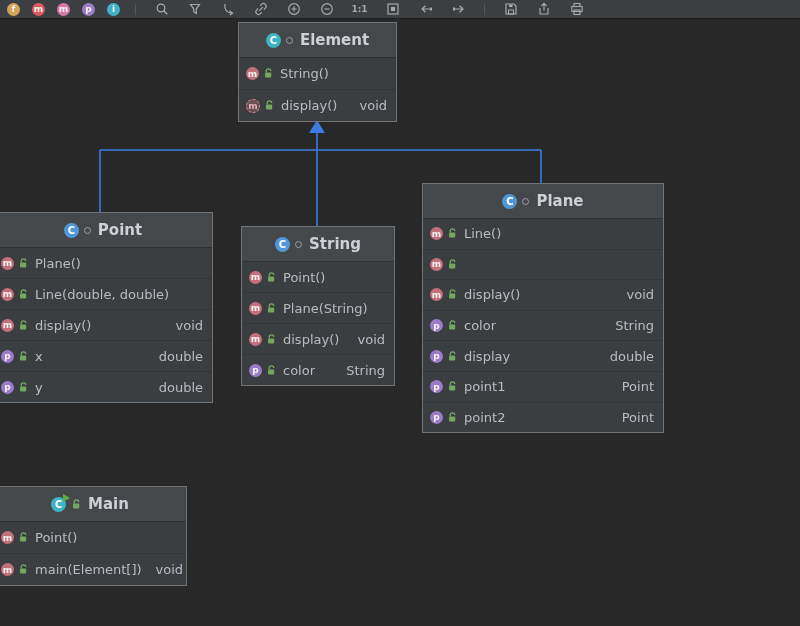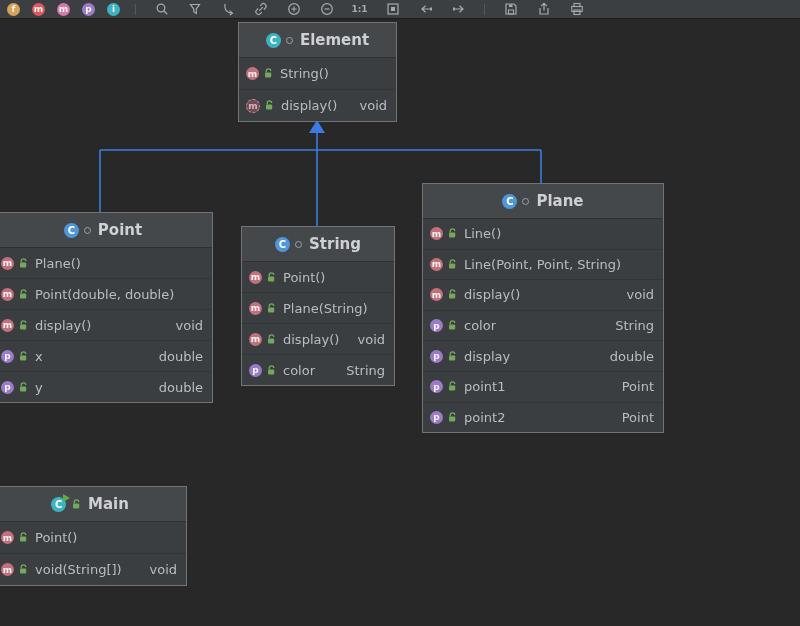--- a/index.html
+++ b/index.html
@@ -118,21 +118,21 @@
         <span class="member-label">Plane()</span>
       </div>
       <div class="class-row" style="height: 30px;">
         <span class="member-icon" style="background: rgb(196, 112, 124);">m</span>
         <span class="lock-wrap">
           <svg width="9" height="11" viewBox="0 0 9 11">
             <path d="M2.2 4.6 V3.1 a2.3 2.3 0 0 1 4.6 0" fill="none" stroke="#73a85e" stroke-width="1.3"></path>
             <rect x="1" y="4.4" width="6.2" height="5.2" rx="1" fill="#73a85e"></rect>
           </svg>
         </span>
-        <span class="member-label">Point(double, double)</span>
+        <span class="member-label">Line(double, double)</span>
       </div>
       <div class="class-row" style="height: 30px;">
         <span class="member-icon" style="background: rgb(196, 112, 124);">m</span>
         <span class="lock-wrap">
           <svg width="9" height="11" viewBox="0 0 9 11">
             <path d="M2.2 4.6 V3.1 a2.3 2.3 0 0 1 4.6 0" fill="none" stroke="#73a85e" stroke-width="1.3"></path>
             <rect x="1" y="4.4" width="6.2" height="5.2" rx="1" fill="#73a85e"></rect>
           </svg>
         </span>
         <span class="member-label">display()</span>
@@ -227,21 +227,20 @@
         <span class="member-label">Line()</span>
       </div>
       <div class="class-row" style="height: 29.6px;">
         <span class="member-icon" style="background: rgb(196, 112, 124);">m</span>
         <span class="lock-wrap">
           <svg width="9" height="11" viewBox="0 0 9 11">
             <path d="M2.2 4.6 V3.1 a2.3 2.3 0 0 1 4.6 0" fill="none" stroke="#73a85e" stroke-width="1.3"></path>
             <rect x="1" y="4.4" width="6.2" height="5.2" rx="1" fill="#73a85e"></rect>
           </svg>
         </span>
-        <span class="member-label">Line(Point, Point, String)</span>
       </div>
       <div class="class-row" style="height: 29.6px;">
         <span class="member-icon" style="background: rgb(196, 112, 124);">m</span>
         <span class="lock-wrap">
           <svg width="9" height="11" viewBox="0 0 9 11">
             <path d="M2.2 4.6 V3.1 a2.3 2.3 0 0 1 4.6 0" fill="none" stroke="#73a85e" stroke-width="1.3"></path>
             <rect x="1" y="4.4" width="6.2" height="5.2" rx="1" fill="#73a85e"></rect>
           </svg>
         </span>
         <span class="member-label">display()</span>
@@ -314,21 +313,21 @@
         <span class="member-label">Point()</span>
       </div>
       <div class="class-row" style="height: 31px;">
         <span class="member-icon" style="background: rgb(196, 112, 124);">m</span>
         <span class="lock-wrap">
           <svg width="9" height="11" viewBox="0 0 9 11">
             <path d="M2.2 4.6 V3.1 a2.3 2.3 0 0 1 4.6 0" fill="none" stroke="#73a85e" stroke-width="1.3"></path>
             <rect x="1" y="4.4" width="6.2" height="5.2" rx="1" fill="#73a85e"></rect>
           </svg>
         </span>
-        <span class="member-label">void(String[])</span>
+        <span class="member-label">main(Element[])</span>
         <span class="member-type">void</span>
       </div>
     </div>
   </div>
 
 <div class="toolbar">
     <div class="tb-btn">
       <span class="member-icon tb-badge" style="background: rgb(213, 164, 88);">f</span>
     </div>
     <div class="tb-btn">

